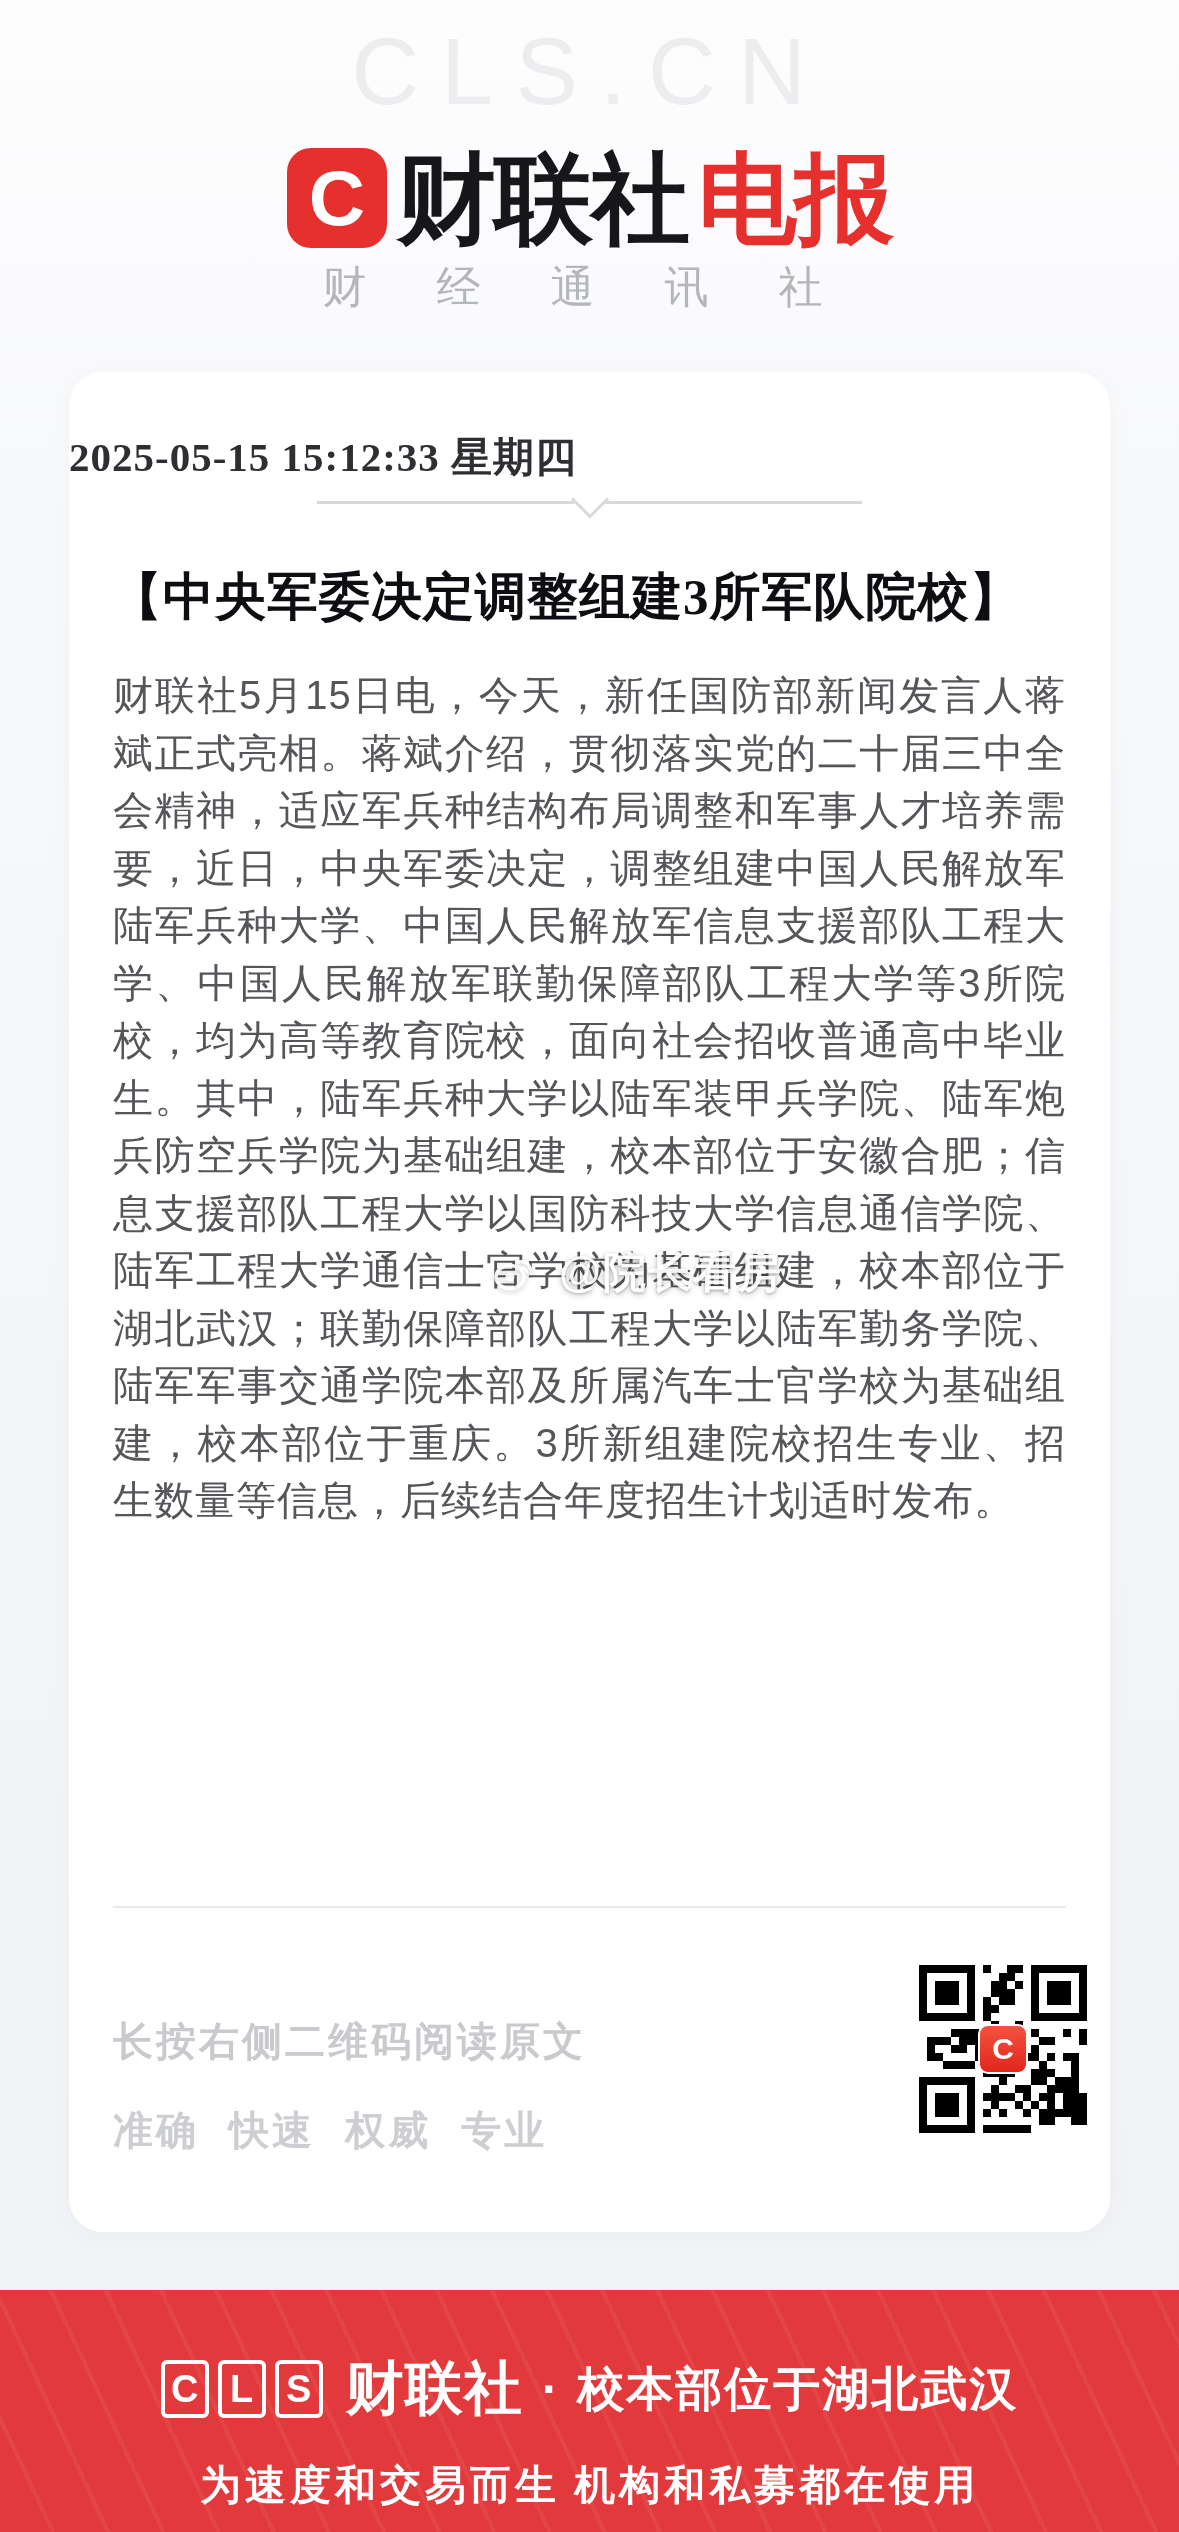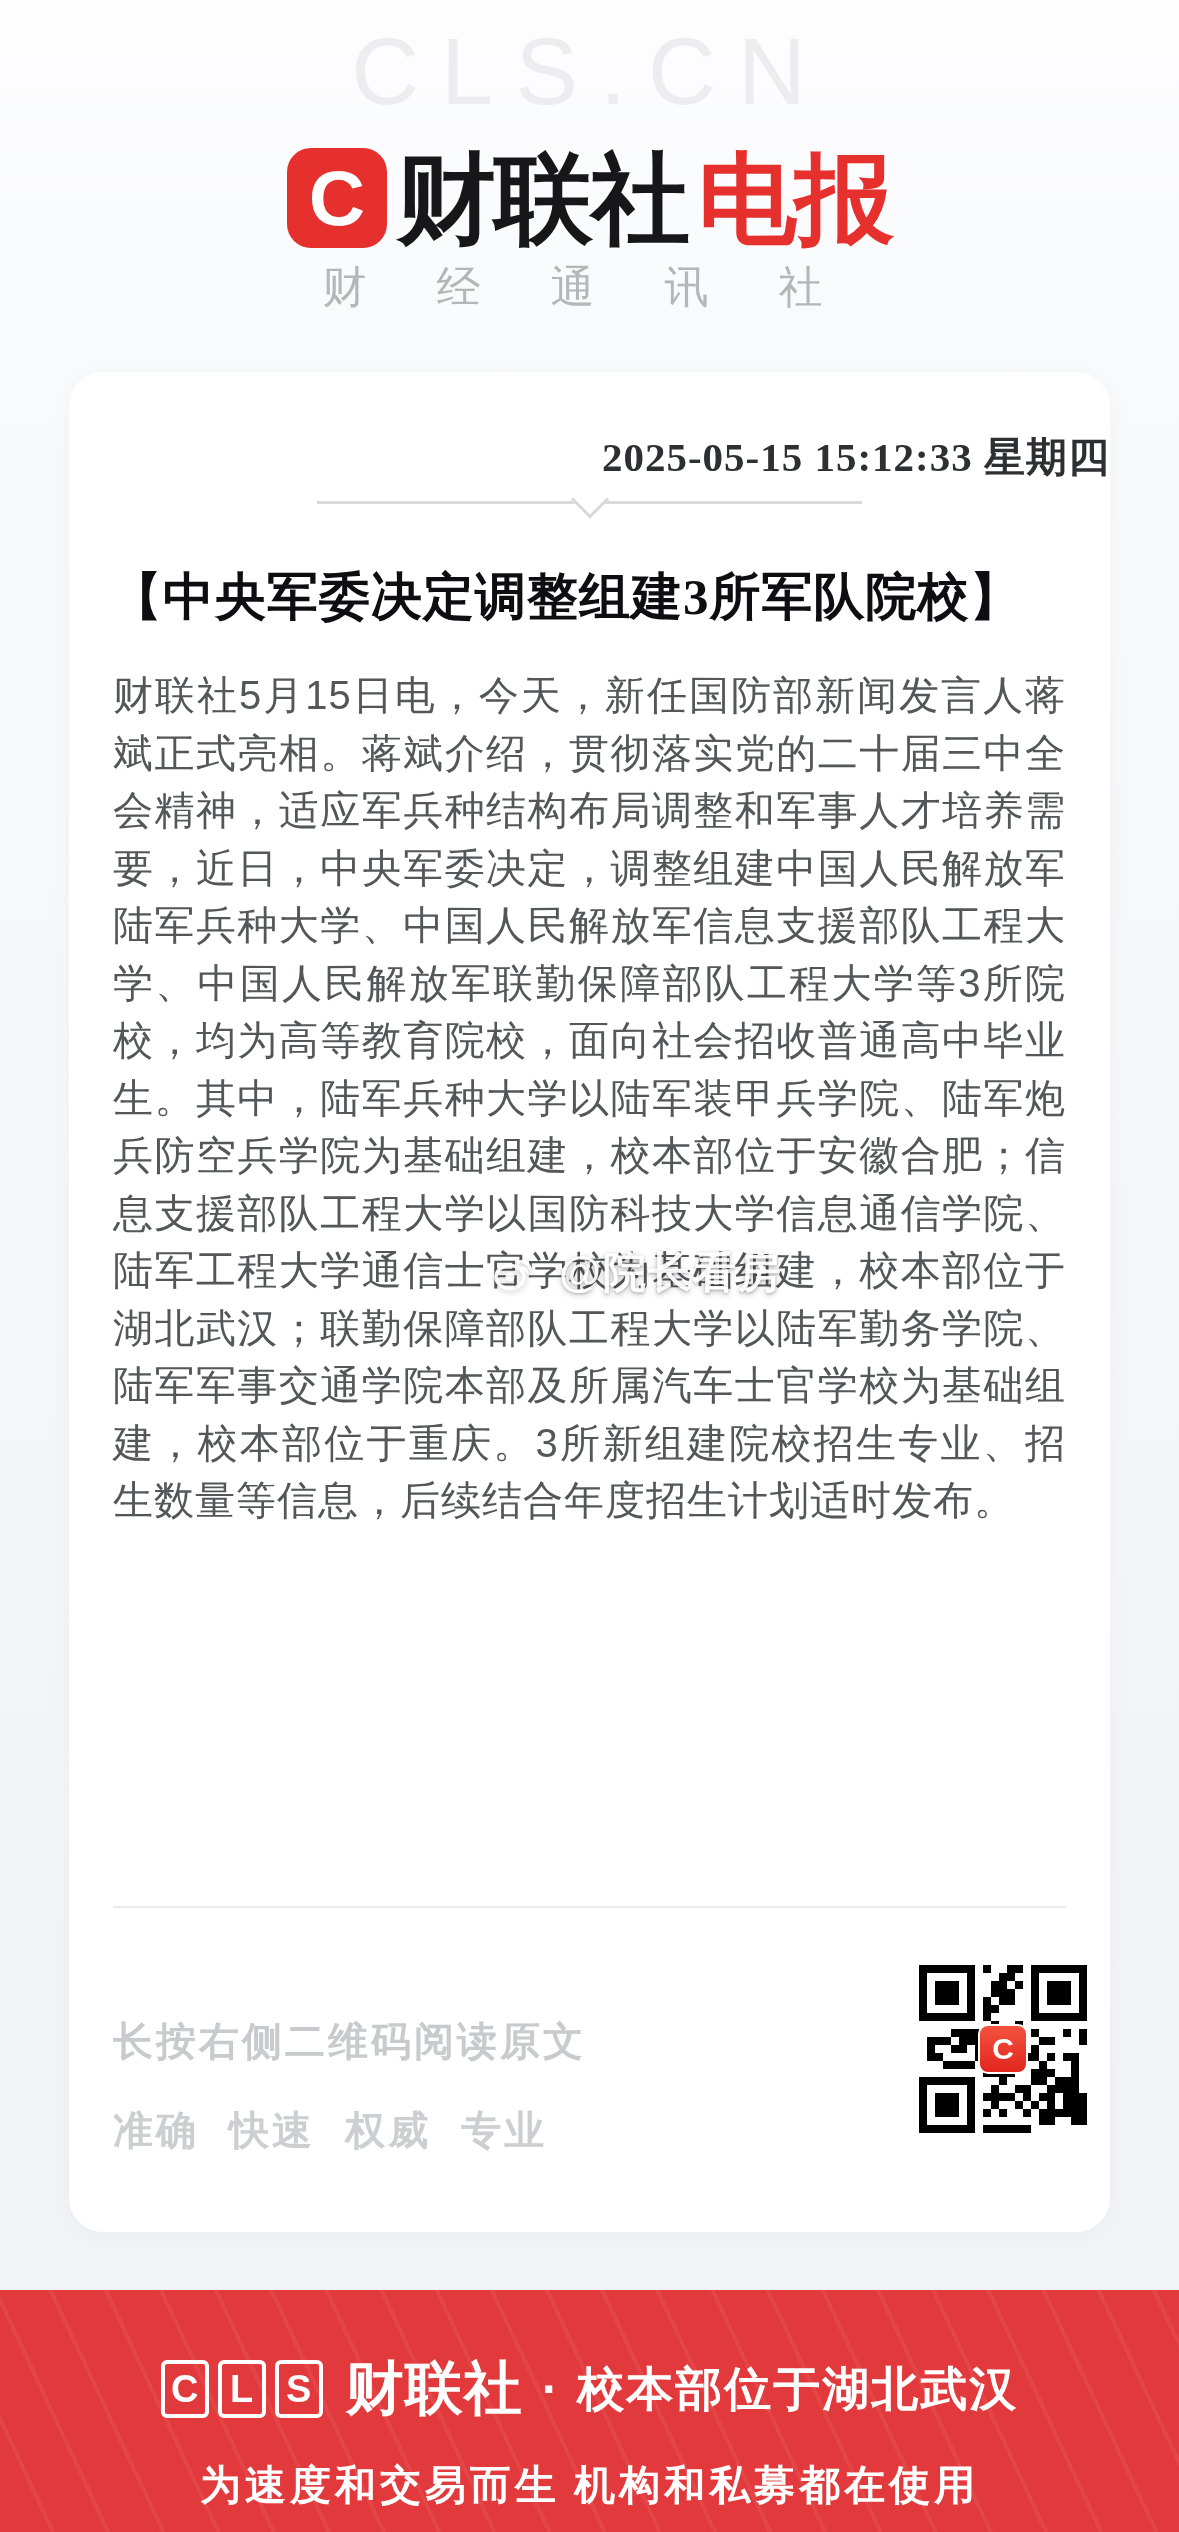--- a/index.html
+++ b/index.html
@@ -21,21 +21,21 @@
   .logo-word.black{color:#17171a;}
   .logo-word.red{color:#e5302d;}
 
   .slogan{position:absolute;top:258px;left:0;width:100%;text-align:center;
     font-size:44px;color:#b5b6ba;letter-spacing:70px;padding-left:36px;box-sizing:border-box;}
 
   
   .card{position:absolute;left:69px;top:372px;width:1041px;height:1860px;
     background:#ffffff;border-radius:34px;box-shadow:0 2px 24px rgba(40,50,70,.03);}
 
-  .date{padding-top:58px;text-align:right;
+  .date{padding-top:58px;text-align:left;
     font-family:"Liberation Serif","DejaVu Serif",serif;
     font-size:41px;font-weight:700;color:#2e2f33;letter-spacing:1px;}
 
   .date-divider{position:relative;width:545px;height:22px;margin:16px auto 0;}
   .date-divider .line{position:absolute;left:0;right:0;top:0;border-top:3px solid #d8d9db;}
   .date-divider .notch{position:absolute;left:50%;top:-15px;width:24px;height:24px;
     transform:translateX(-50%) rotate(45deg);background:#ffffff;
     border-right:3px solid #d8d9db;border-bottom:3px solid #d8d9db;}
 
   .headline{margin:28px 42px 0;font-family:"Liberation Serif","DejaVu Serif",serif;

